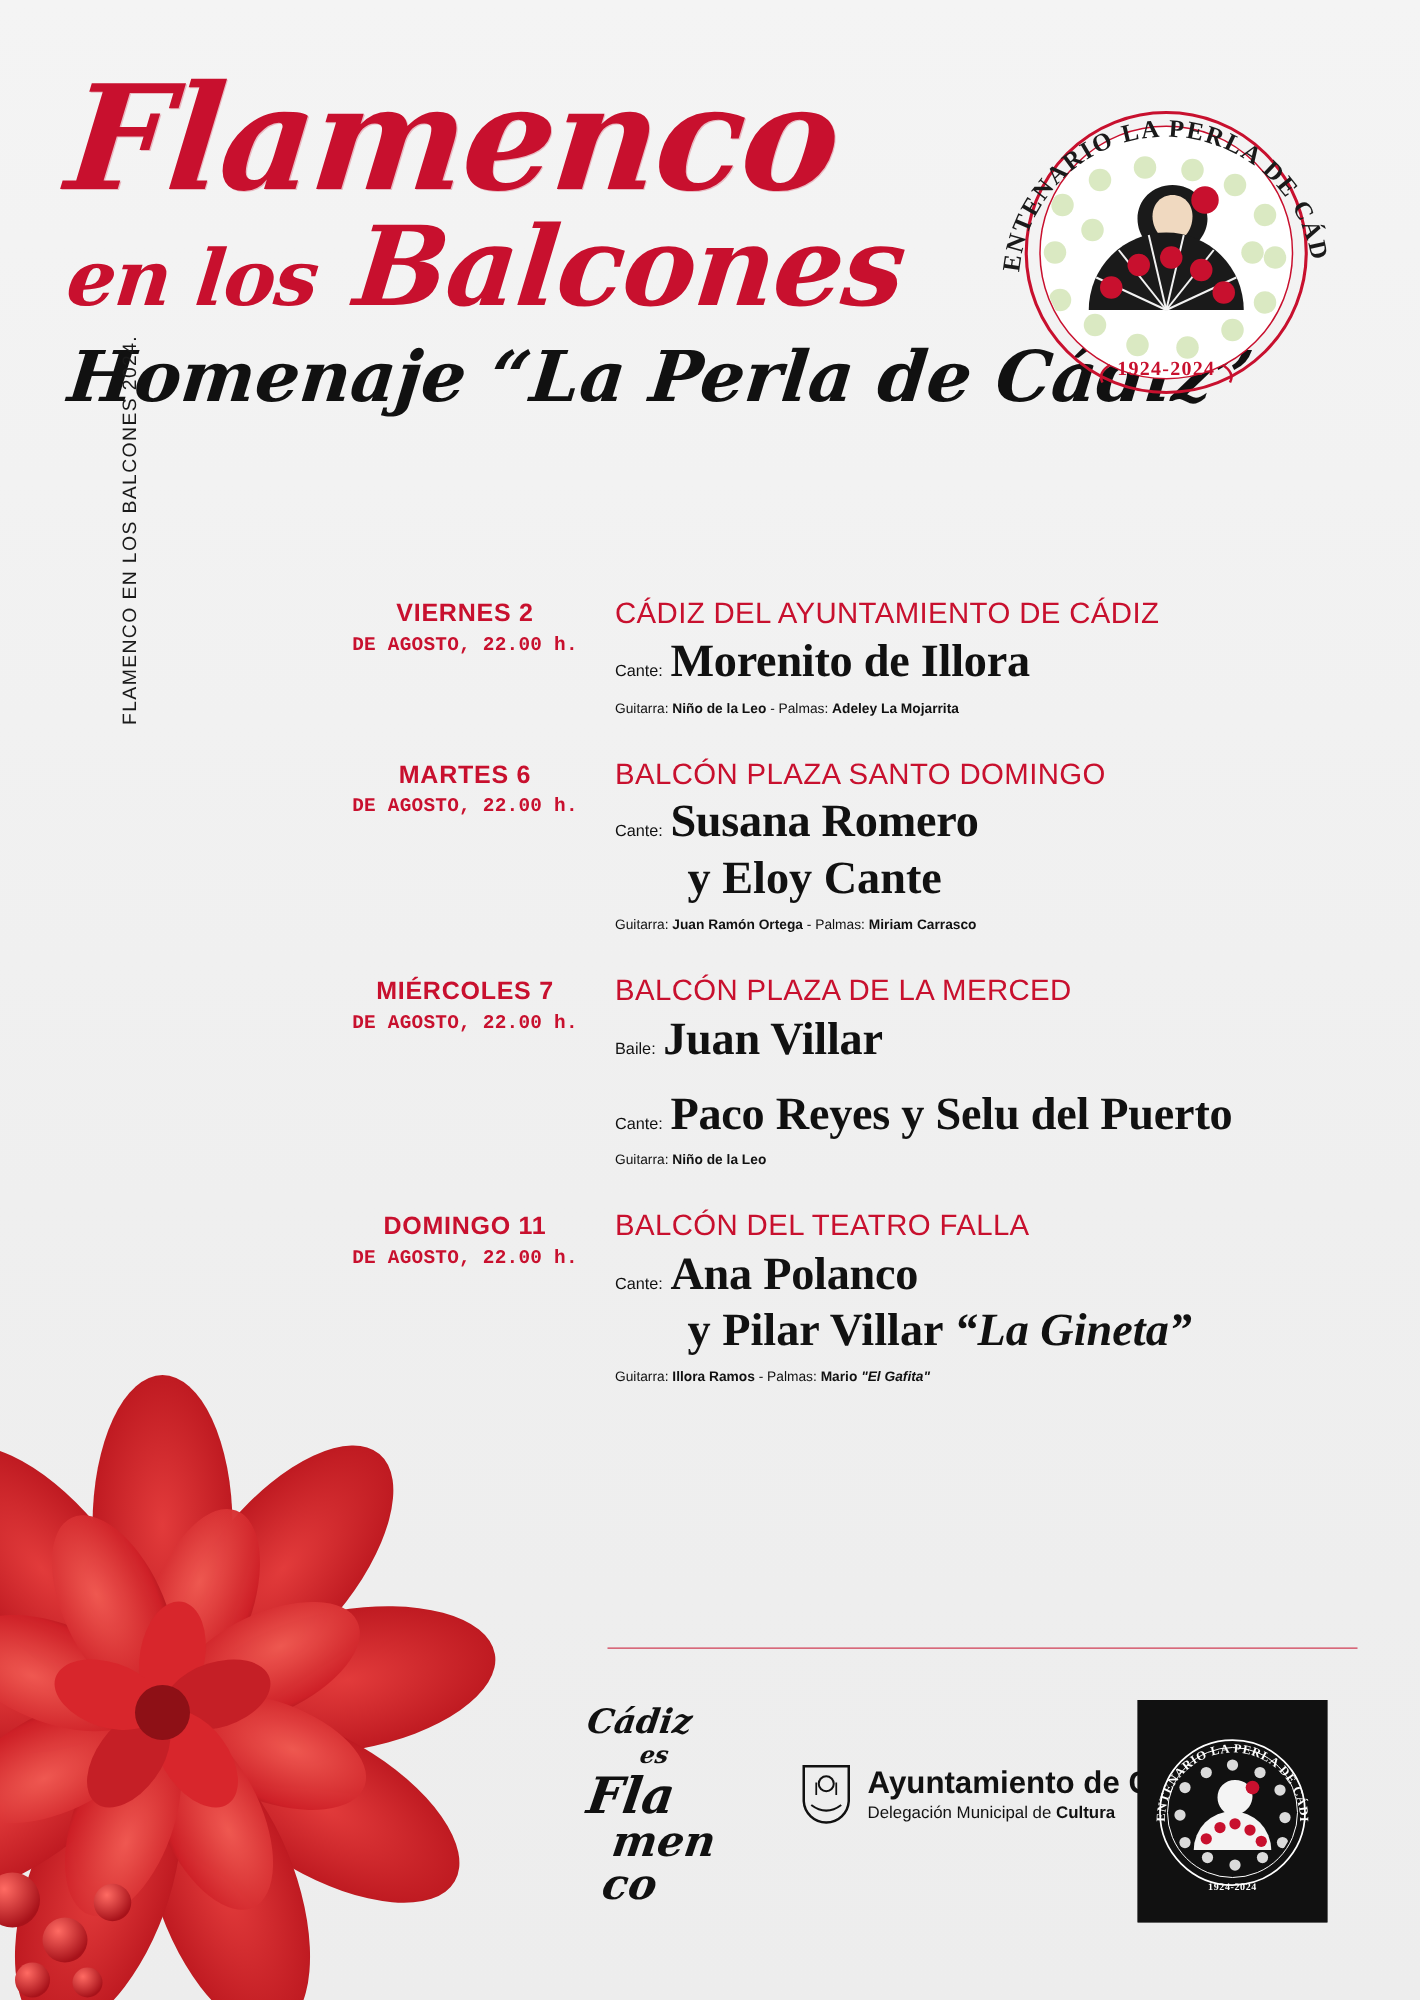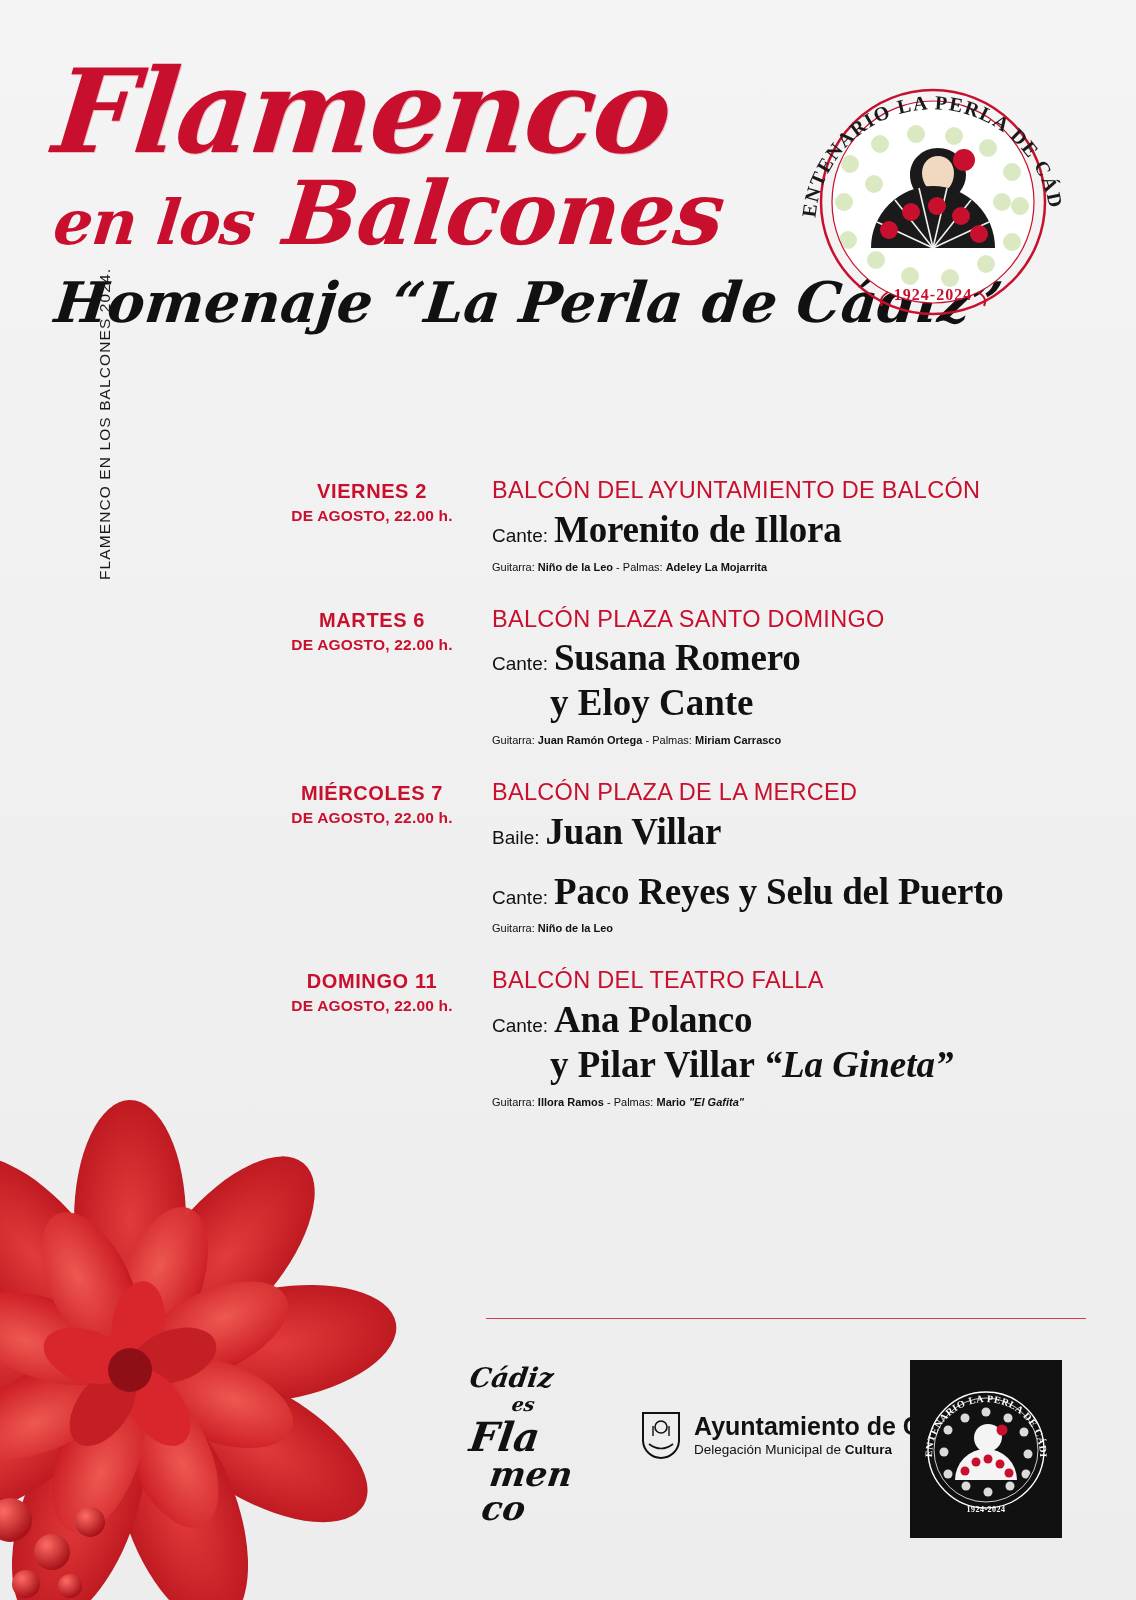--- a/index.html
+++ b/index.html
@@ -98,32 +98,33 @@
     display: block;
     line-height: 1.15;
   }
   .when .date {
     font-size: 15.5px;
     font-weight: 700;
     color: #c8102e;
     letter-spacing: .2px;
     display: block;
     margin-top: 4px;
+    font-family: Liberation Mono, monospace;
   }
   .event .what { flex: 1 1 auto; padding-left: 4px; }
   .venue {
     font-size: 23.5px;
     color: #c8102e;
     letter-spacing: .3px;
     line-height: 1.1;
     margin-bottom: 4px;
   }
   .line { margin: 2px 0 0 0; }
   .role {
-    font-size: 19px;
+    font-size: 13px;
     color: #111;
     font-weight: 400;
     display: inline;
     vertical-align: baseline;
   }
   .artist {
     font-family: "Liberation Serif", serif;
     font-weight: 700;
     font-size: 37px;
     color: #111;
@@ -284,21 +285,21 @@
   <div class="vertical-text">FLAMENCO EN LOS BALCONES 2024.</div>
 
   <div class="program">
 
     <div class="event e1">
       <div class="when">
         <span class="day">VIERNES 2</span>
         <span class="date">DE AGOSTO, 22.00 h.</span>
       </div>
       <div class="what">
-        <div class="venue">BALCÓN DEL AYUNTAMIENTO DE BALCÓN</div>
+        <div class="venue">CÁDIZ DEL AYUNTAMIENTO DE CÁDIZ</div>
         <div class="line">
           <span class="role">Cante:</span><span class="artist">Morenito de Illora</span>
         </div>
         <div class="credits">
           <span>Guitarra:</span>
           <b>Niño de la Leo</b>
           <span>-</span>
           <span>Palmas:</span>
           <b>Adeley La Mojarrita</b>
         </div>

